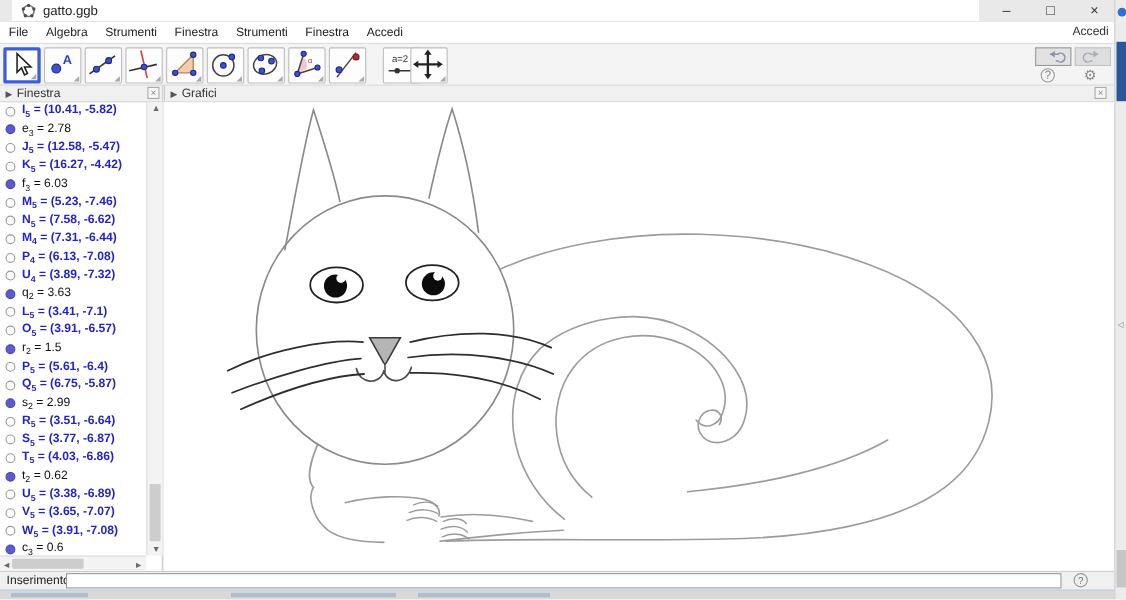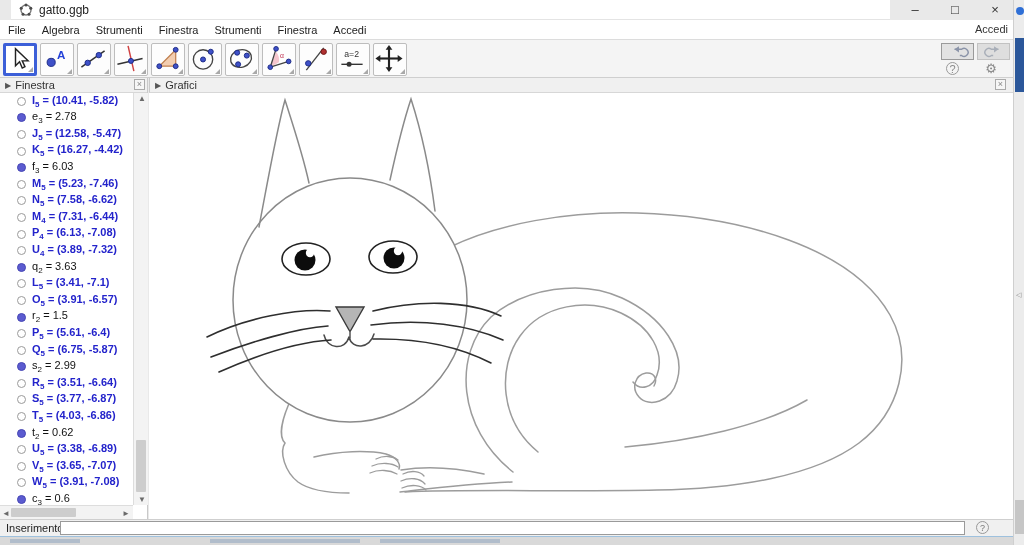--- a/index.html
+++ b/index.html
@@ -26,21 +26,21 @@
   .tb-undo.disabled { border-color:#c2c2c2; background:#dedede; }
   .mini-ico { position:absolute; top:22px; width:14px; height:14px; color:#8a8a8a; font-size:11px; text-align:center; line-height:13px; }
 
   
   .panel-header { height:15px; background:#f0f0f0; border-bottom:1px solid #d7d7d7; font-size:11px; color:#333; display:flex; align-items:center; }
   .tri { font-size:8px; color:#555; margin:0 4px 0 5px; }
   .close-box { position:absolute; width:11px; height:11px; border:1px solid #aaa; background:#f6f6f6; color:#888; font-size:9px; line-height:9px; text-align:center; top:1px; }
 
   #algebra-panel { left:0; top:78px; width:148px; height:441px; background:#ffffff; border-right:1px solid #c9c9c9; }
   #algebra-header { position:relative; }
-  #algebra-list { position:absolute; left:12px; top:15px; width:133px; height:412px; overflow:hidden;text-align:center; }
+  #algebra-list { position:absolute; left:0; top:15px; width:133px; height:412px; overflow:hidden;text-align:center; }
   .alg-row { height:16.6px; display:flex; align-items:center; white-space:nowrap; }
   .alg-dot { width:9px; height:9px; border-radius:50%; margin:0 6px 0 5px; flex:0 0 auto; }
   .alg-dot.hollow { border:1.5px solid #9a9a9a; background:#fff; }
   .alg-dot.filled { border:1px solid #4646b4; background:#5b5bd0; }
   .alg-label { font-size:11px; }
   .alg-label sub { font-size:8px; }
   .alg-point { color:#2323cb; font-weight:bold; }
   .alg-value { color:#111; }
   .vscroll { left:133px; top:93px; width:15px; height:412px; background:#f3f3f3; border-left:1px solid #ddd; }
   .hscroll { left:0px; top:505px; width:133px; height:14px; background:#f3f3f3; border-top:1px solid #ddd; }
@@ -165,21 +165,21 @@
   </div>
 
   <div class="tool-btn" style="left:299px">
     <svg viewBox="0 0 30 30" width="30" height="29">
       <line x1="6" y1="27" x2="24" y2="4" stroke="#444" stroke-width="1.4"></line>
       <circle cx="24" cy="8" r="2.8" fill="#b03030" stroke="#701818"></circle>
       <circle cx="8" cy="20" r="2.8" fill="#3f51c8" stroke="#1c2a86"></circle>
     </svg><div class="tool-caret"></div>
   </div>
 
-  <div class="tool-btn" style="left:336px">
+  <div class="tool-btn" style="left:348px">
     <svg viewBox="0 0 30 30" width="30" height="29">
       <text x="7" y="13" font-size="9" fill="#333" font-family="Liberation Sans, sans-serif">a=2</text>
       <line x1="4" y1="21" x2="26" y2="21" stroke="#333" stroke-width="1.4"></line>
       <circle cx="12" cy="21" r="2.6" fill="#333"></circle>
     </svg><div class="tool-caret"></div>
   </div>
 
   <div class="tool-btn" style="left:373px">
     <svg viewBox="0 0 30 30" width="30" height="29">
       <line x1="15" y1="5" x2="15" y2="25" stroke="#222" stroke-width="2.2"></line>

